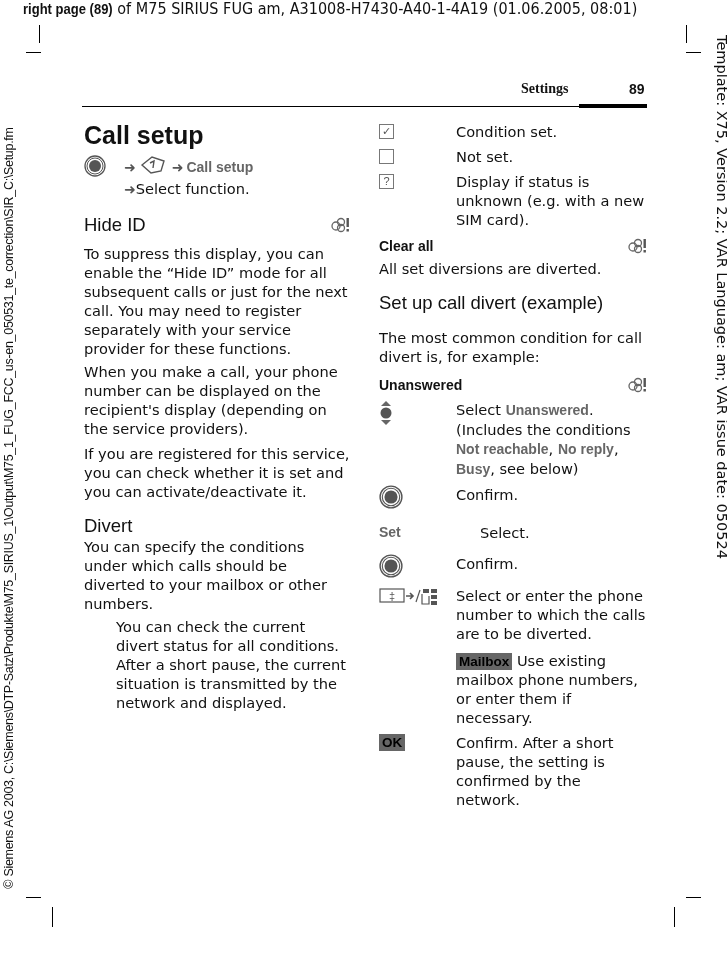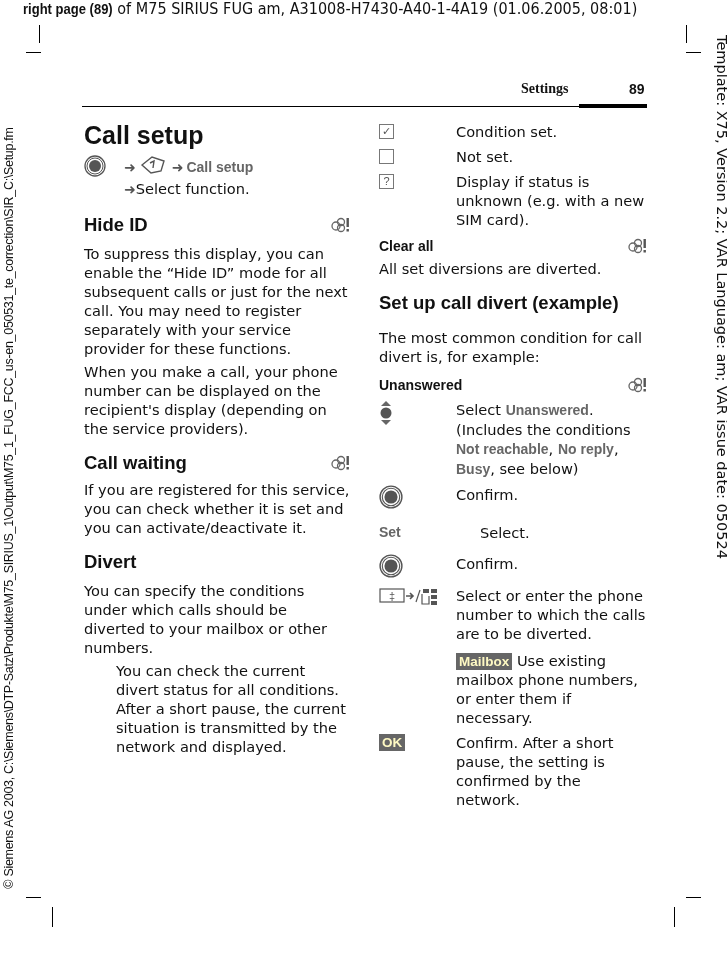--- a/index.html
+++ b/index.html
@@ -10,29 +10,29 @@
   .crop { position:absolute; background:#000; }
   .side-left { position:absolute; left:-430px; top:500px; width:880px; height:16px; font-size:12.5px; transform:rotate(-90deg); white-space:nowrap; text-align:center; letter-spacing:-0.3px; }
   .side-right { position:absolute; left:440px; top:305px; width:560px; height:20px; font-size:14.5px; transform:rotate(90deg); white-space:nowrap; text-align:left; }
   .hdr-title { position:absolute; left:521px; top:81px; font-family:Liberation Serif, serif; font-weight:bold; font-size:14px; }
   .hdr-page { position:absolute; left:629px; top:81px; font-family:"Liberation Sans", sans-serif; font-weight:bold; font-size:14px; }
   .hdr-rule { position:absolute; left:82px; top:106px; width:565px; height:1px; background:#000; }
   .hdr-rule-thick { position:absolute; left:579px; top:104px; width:68px; height:4px; background:#000; }
   .col { position:absolute; font-size:14.6px; line-height:19px; }
   .col p { margin:0; }
   .h1 { font-family:"Liberation Sans", sans-serif; font-weight:bold; font-size:25px; line-height:28px; }
-  .h2 { font-family:"Liberation Sans", sans-serif; font-weight:bold; font-size:18.5px; line-height:22px; display:flex; justify-content:space-between; }
+  .h2 { font-family:"Liberation Sans", sans-serif; font-weight:normal; font-size:18.5px; line-height:22px; display:flex; justify-content:space-between; }
   .h3 { font-family:"Liberation Sans", sans-serif; font-weight:bold; font-size:14px; line-height:18px; display:flex; justify-content:space-between; align-items:center; }
   .grey { color:#666; font-family:"Liberation Sans", sans-serif; font-weight:bold; font-size:14px; }
   .net-icon { display:inline-flex; align-items:center; font-weight:bold; color:#666; font-size:16px; }
   .row { display:flex; align-items:flex-start; }
   .row .ic { width:77px; flex:none; display:flex; align-items:center; min-height:19px; }
   .row .tx { flex:1; }
   .box { width:15px; height:15px; border:1.5px solid #777; box-sizing:border-box; display:inline-flex; align-items:center; justify-content:center; font-size:11px; color:#555; font-family:"Liberation Sans", sans-serif; }
-  .key { display:inline-block; background:#666; color:#fef9c3; font-family:"Liberation Sans", sans-serif; font-weight:bold; font-size:13.5px; padding:0 3px; line-height:17px; }
+  .key { display:inline-block; background:#666; color:#000000; font-family:"Liberation Sans", sans-serif; font-weight:bold; font-size:13.5px; padding:0 3px; line-height:17px; }
   .arrow { color:#555; font-size:14px; }
 </style>
 </head>
 <body>
 
 <div class="topline"><b>right page (89)</b><span> of M75 SIRIUS FUG am, A31008-H7430-A40-1-4A19 (01.06.2005, 08:01)</span></div>
 
 <div class="crop" style="left:39px;top:25px;width:1px;height:18px;"></div>
 <div class="crop" style="left:26px;top:52px;width:15px;height:1px;"></div>
 <div class="crop" style="left:686px;top:25px;width:1px;height:18px;"></div>
@@ -85,38 +85,26 @@
           <circle cx="11" cy="5" r="3.5" fill="none" stroke="#666" stroke-width="1.3"></circle>
           <circle cx="11" cy="11" r="3.5" fill="none" stroke="#666" stroke-width="1.3"></circle>
           <rect x="16.5" y="1" width="2.4" height="9" fill="#555"></rect>
           <rect x="16.5" y="12" width="2.4" height="2.5" fill="#555"></rect>
         </svg>
     </span>
   </div>
   <p style="margin-top:8px;">To suppress this display, you can enable the “Hide ID” mode for all subsequent calls or just for the next call. You may need to register separately with your service provider for these functions.</p>
   <p style="margin-top:4px;">When you make a call, your phone number can be displayed on the recipient's display (depending on the service providers).</p>
 
-  <div class="h2" style="margin-top:14px;">
-    <span>Call waiting</span>
-    <span class="net-icon">
-      <svg width="20" height="16" viewBox="0 0 20 16">
-          <circle cx="6" cy="9" r="4" fill="none" stroke="#666" stroke-width="1.3"></circle>
-          <circle cx="11" cy="5" r="3.5" fill="none" stroke="#666" stroke-width="1.3"></circle>
-          <circle cx="11" cy="11" r="3.5" fill="none" stroke="#666" stroke-width="1.3"></circle>
-          <rect x="16.5" y="1" width="2.4" height="9" fill="#555"></rect>
-          <rect x="16.5" y="12" width="2.4" height="2.5" fill="#555"></rect>
-        </svg>
-    </span>
-  </div>
   <p style="margin-top:6px;">If you are registered for this service, you can check whether it is set and you can activate/deactivate it.</p>
 
   <div class="h2" style="margin-top:14px;">
     <span>Divert</span>
   </div>
-  <p style="margin-top:8px;">You can specify the conditions under which calls should be diverted to your mailbox or other numbers.</p>
+  <p style="">You can specify the conditions under which calls should be diverted to your mailbox or other numbers.</p>
 
   <p style="margin-top:4px;margin-left:32px;">You can check the current divert status for all conditions. After a short pause, the current situation is transmitted by the network and displayed.</p>
 </div>
 
 <div class="col" style="left:379px;top:122px;width:268px;">
   <div class="row">
     <span class="ic">
         <span class="box">✓</span>
       </span>
     <span class="tx">Condition set.</span>

